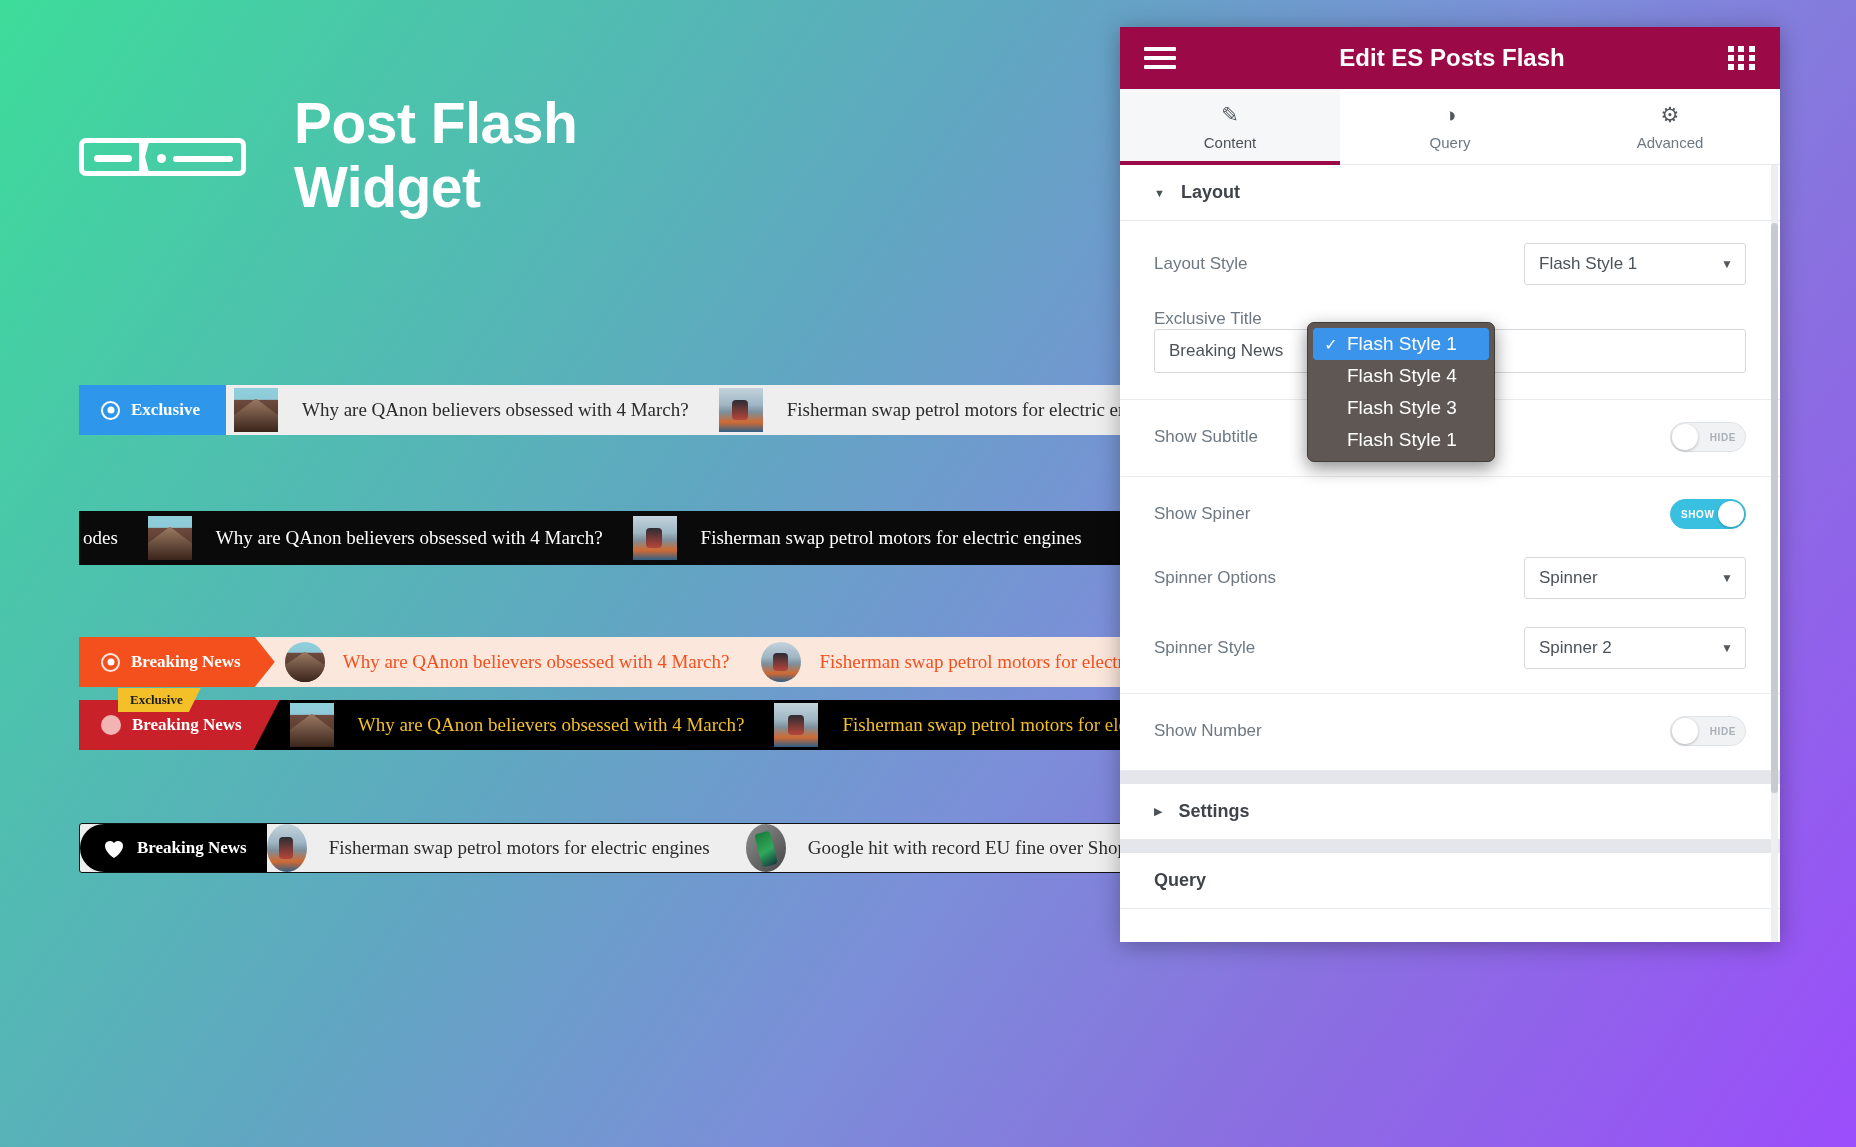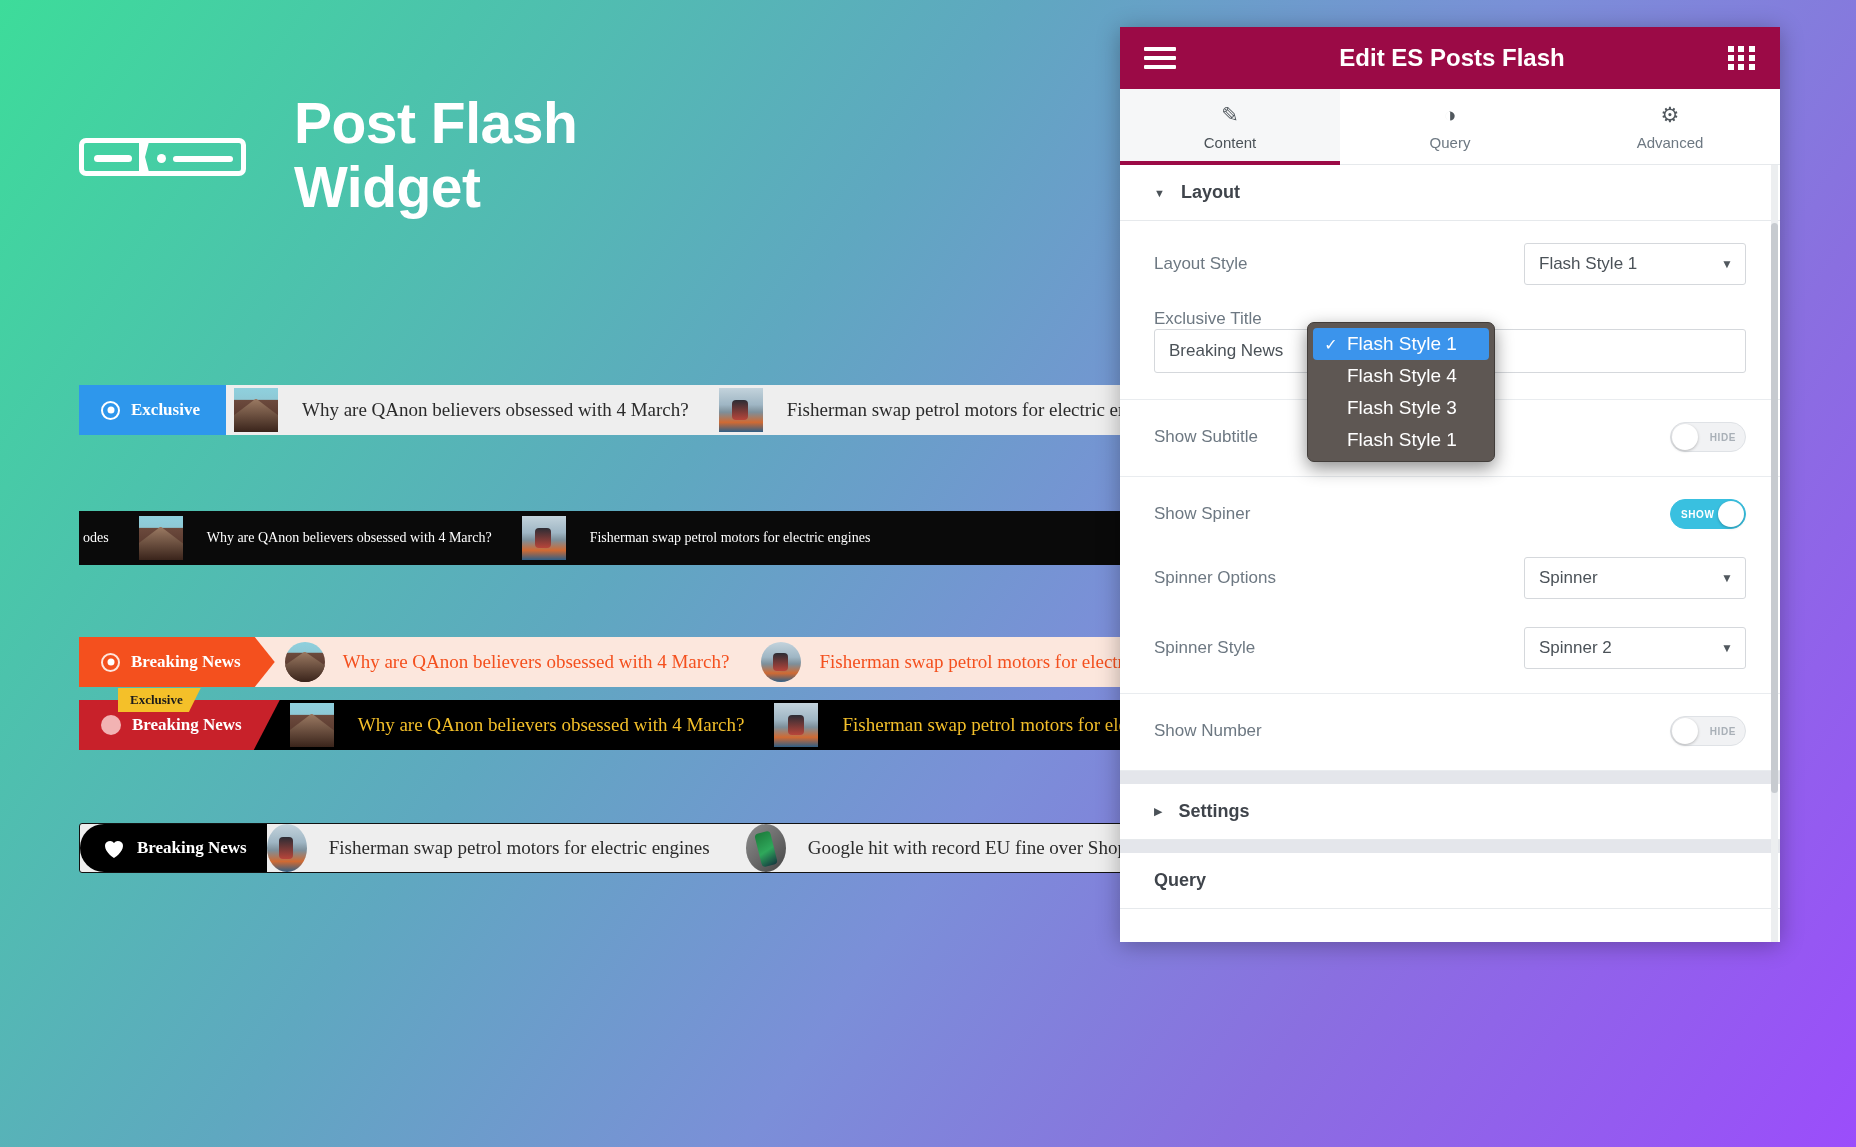--- a/index.html
+++ b/index.html
@@ -109,21 +109,21 @@
   #bar1 .t-item { gap: 0; }
 
   
   #bar2 { top: 511px; height: 54px; background: #0a0a0a; }
   #bar2 .t-label {
     background: #46911f; padding: 0 22px 0 22px; font-size: 17px;
     clip-path: polygon(0 0, 100% 0, calc(100% - 14px) 50%, 100% 100%, 0 100%);
     padding-right: 34px;
   }
   #bar2 .t-thumb { width: 44px; height: 44px; }
-  #bar2 .t-text { color: #ffffff; font-size: 14px; }
+  #bar2 .t-text { color: #ffffff; font-size: 19px; }
 
   
   #bar3 { top: 637px; height: 50px; background: #fce7dd; }
   #bar3 .t-label {
     background: #f4501e; padding: 0 34px 0 22px; font-size: 17px;
     clip-path: polygon(0 0, calc(100% - 20px) 0, 100% 50%, calc(100% - 20px) 100%, 0 100%);
   }
   #bar3 .t-thumb { width: 40px; height: 40px; border-radius: 50%; }
   #bar3 .t-text { color: #f4501e; font-size: 19px; }
 

